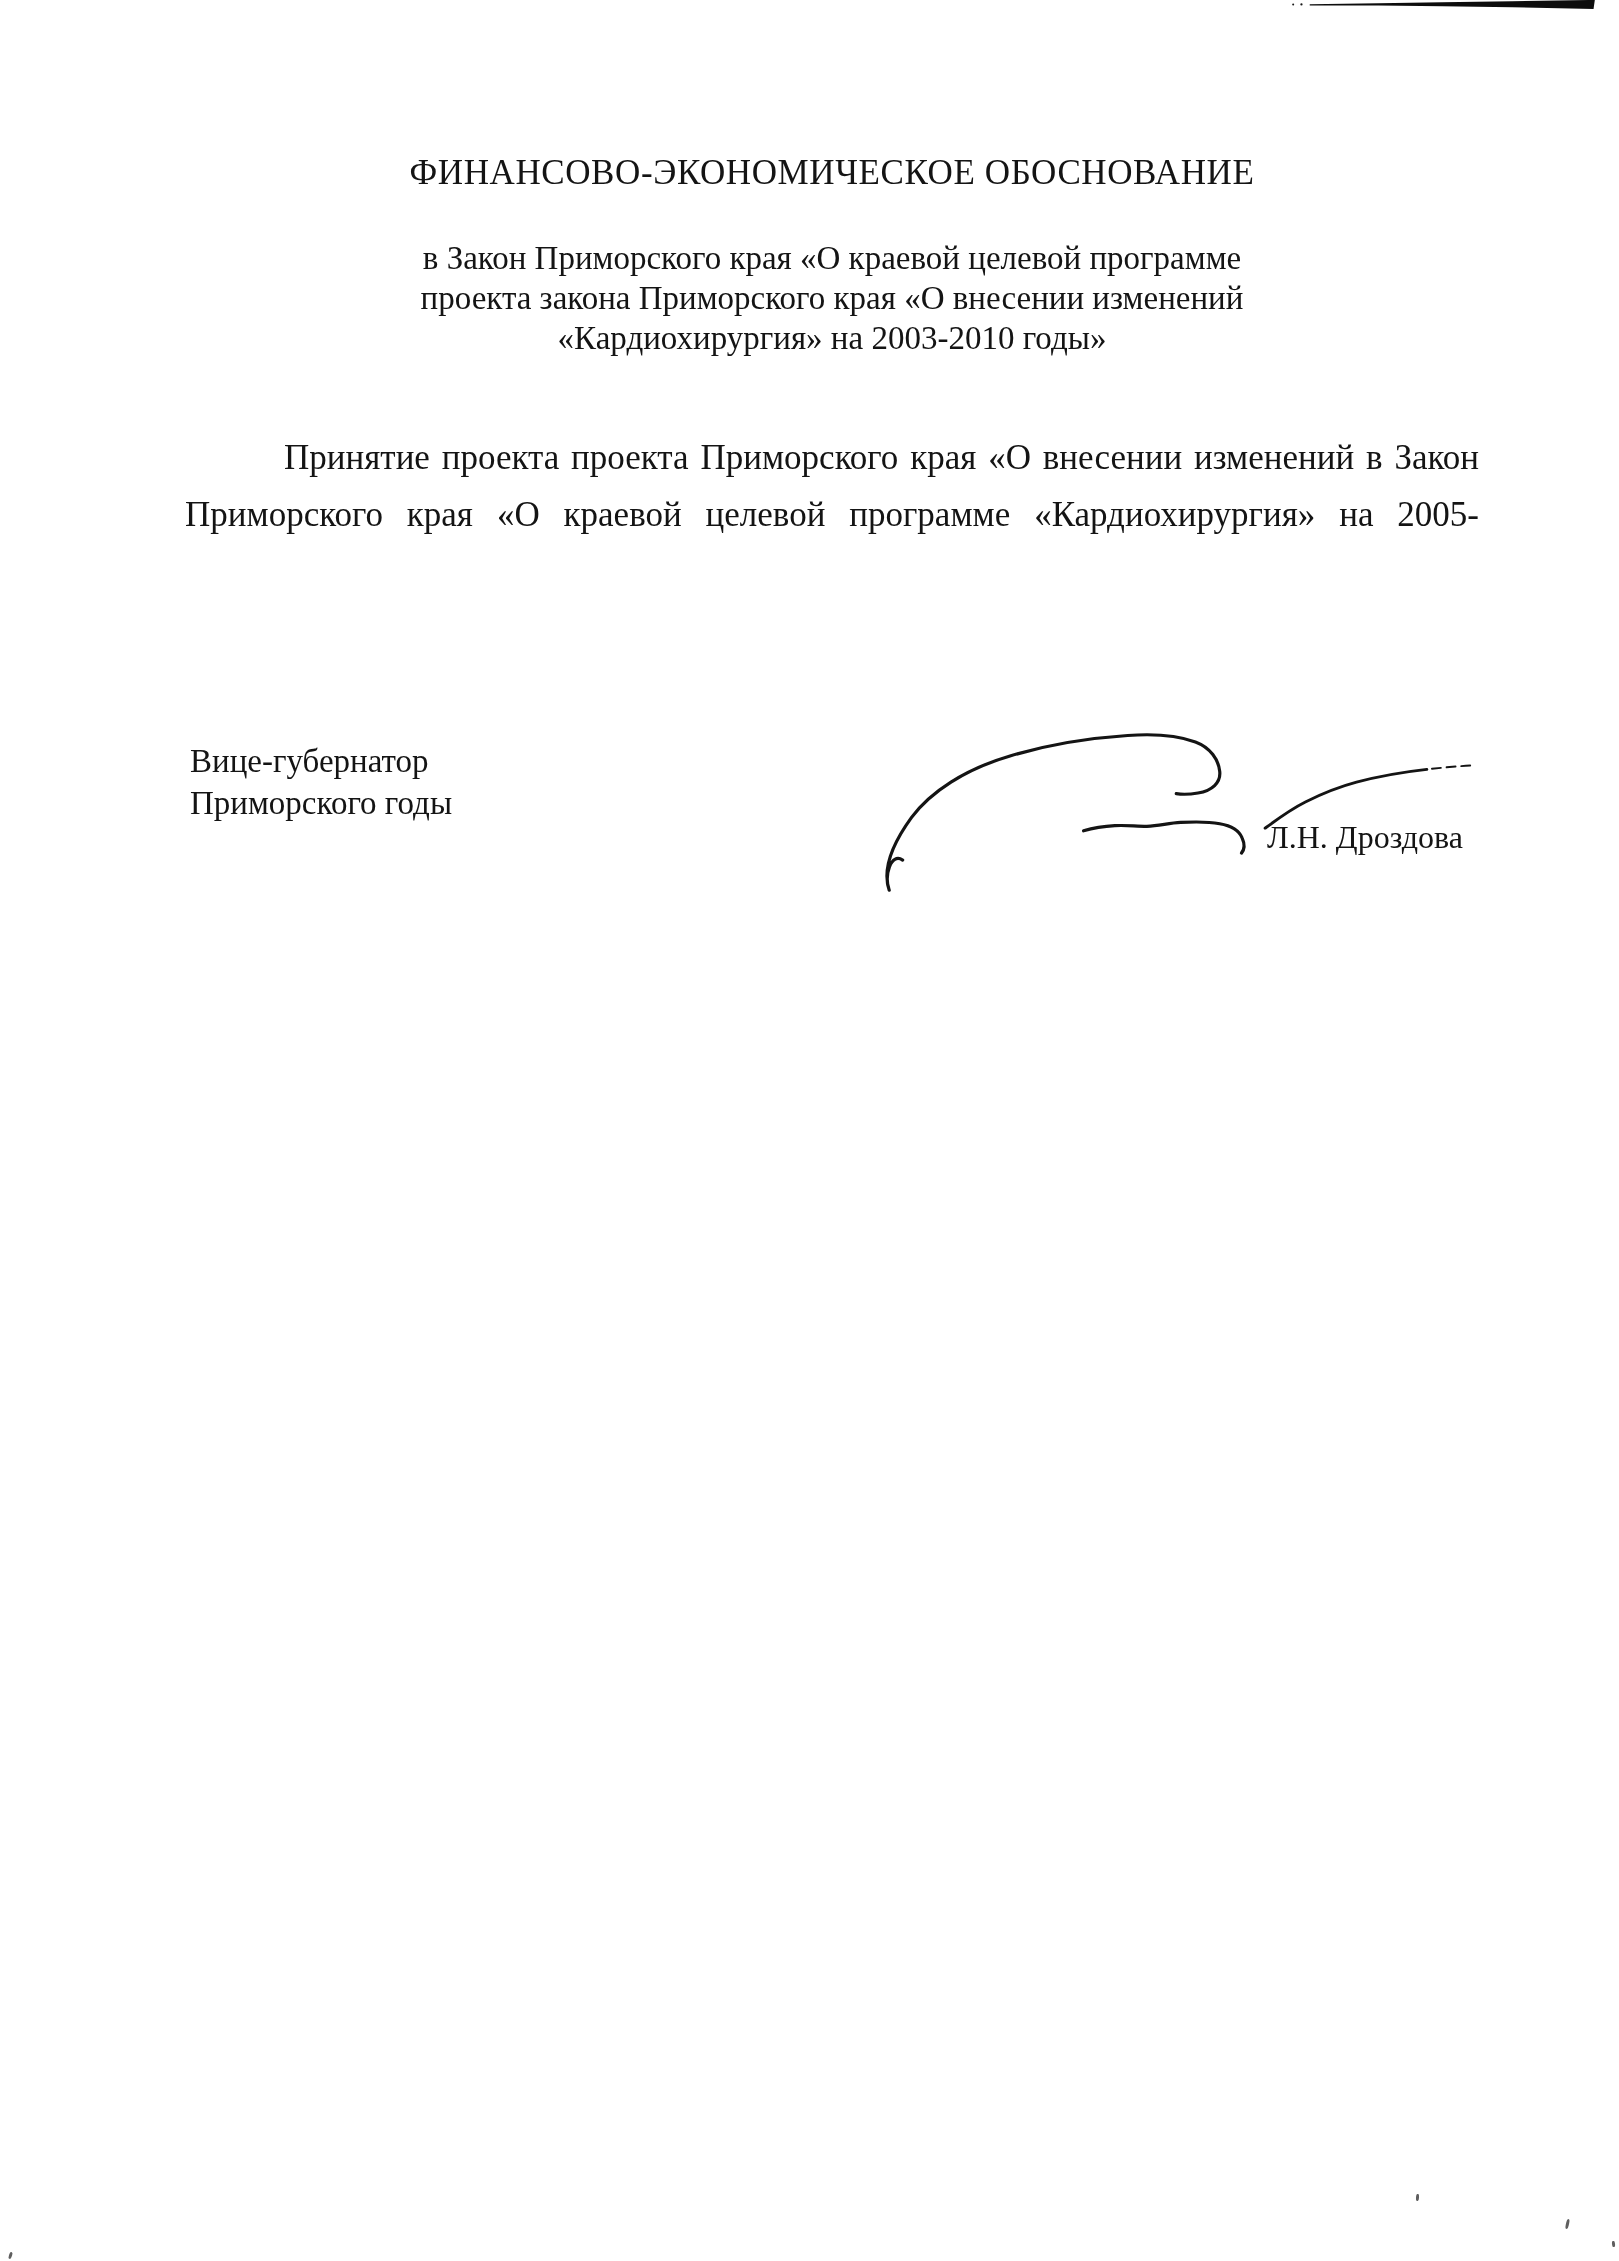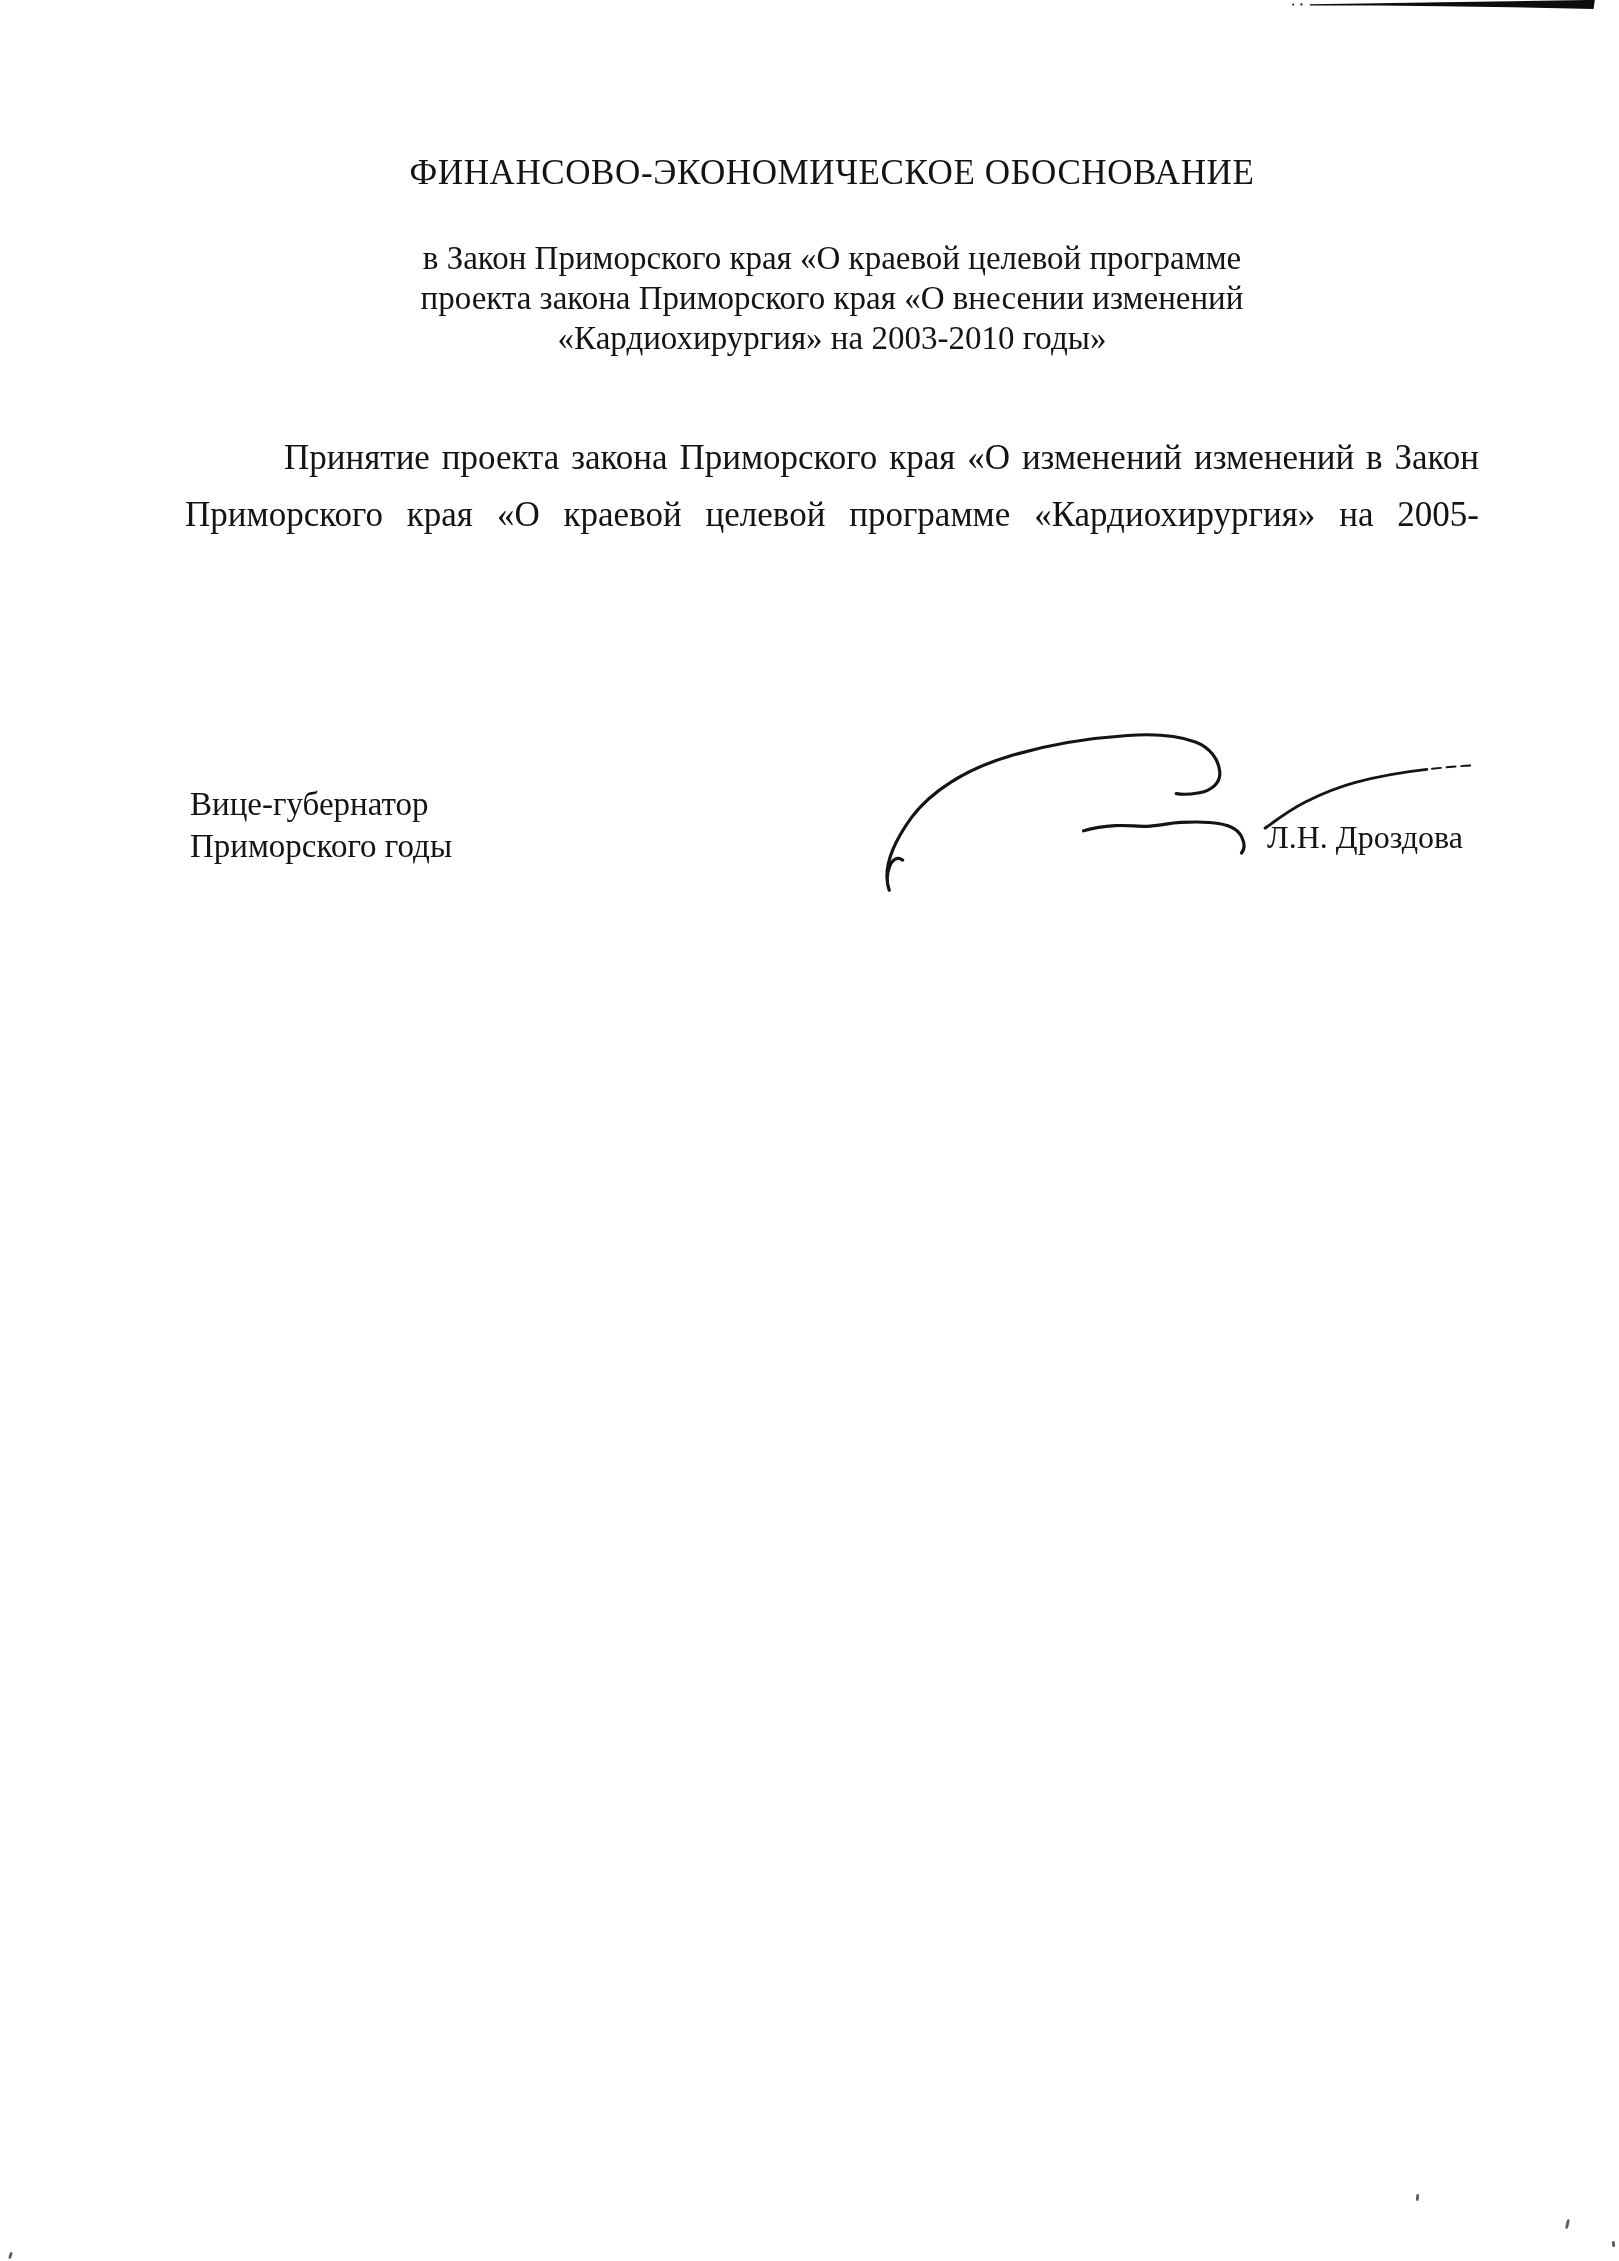--- a/index.html
+++ b/index.html
@@ -61,21 +61,21 @@
   .body-line.first { padding-left: 99px; }
   .body-line.last {
     text-align: left;
     text-align-last: left;
   }
 
   
   .signer-role {
     position: absolute;
     left: 190px;
-    top: 783px;
+    top: 740px;
     font-size: 33px;
     line-height: 42px;
     white-space: nowrap;
   }
   .signer-name {
     position: absolute;
     left: 1267px;
     top: 818px;
     font-size: 32px;
     line-height: 38px;
@@ -128,21 +128,21 @@
 
   <h1 class="doc-title">ФИНАНСОВО-ЭКОНОМИЧЕСКОЕ ОБОСНОВАНИЕ</h1>
 
   <div class="doc-subtitle">
     <div class="subtitle-line">в Закон Приморского края «О краевой целевой программе</div>
     <div class="subtitle-line">проекта закона Приморского края «О внесении изменений</div>
     <div class="subtitle-line">«Кардиохирургия» на 2003-2010 годы»</div>
   </div>
 
   <div class="body-paragraph">
-    <div class="body-line first">Принятие проекта закона Приморского края «О изменений изменений в Закон</div>
+    <div class="body-line first">Принятие проекта проекта Приморского края «О внесении изменений в Закон</div>
     <div class="body-line">Приморского края «О краевой целевой программе «Кардиохирургия» на 2005-</div>
   </div>
 
   <div class="signer-role">
     <div>Вице-губернатор</div>
     <div>Приморского годы</div>
   </div>
 
   <div class="signer-name">Л.Н. Дроздова</div>
 

